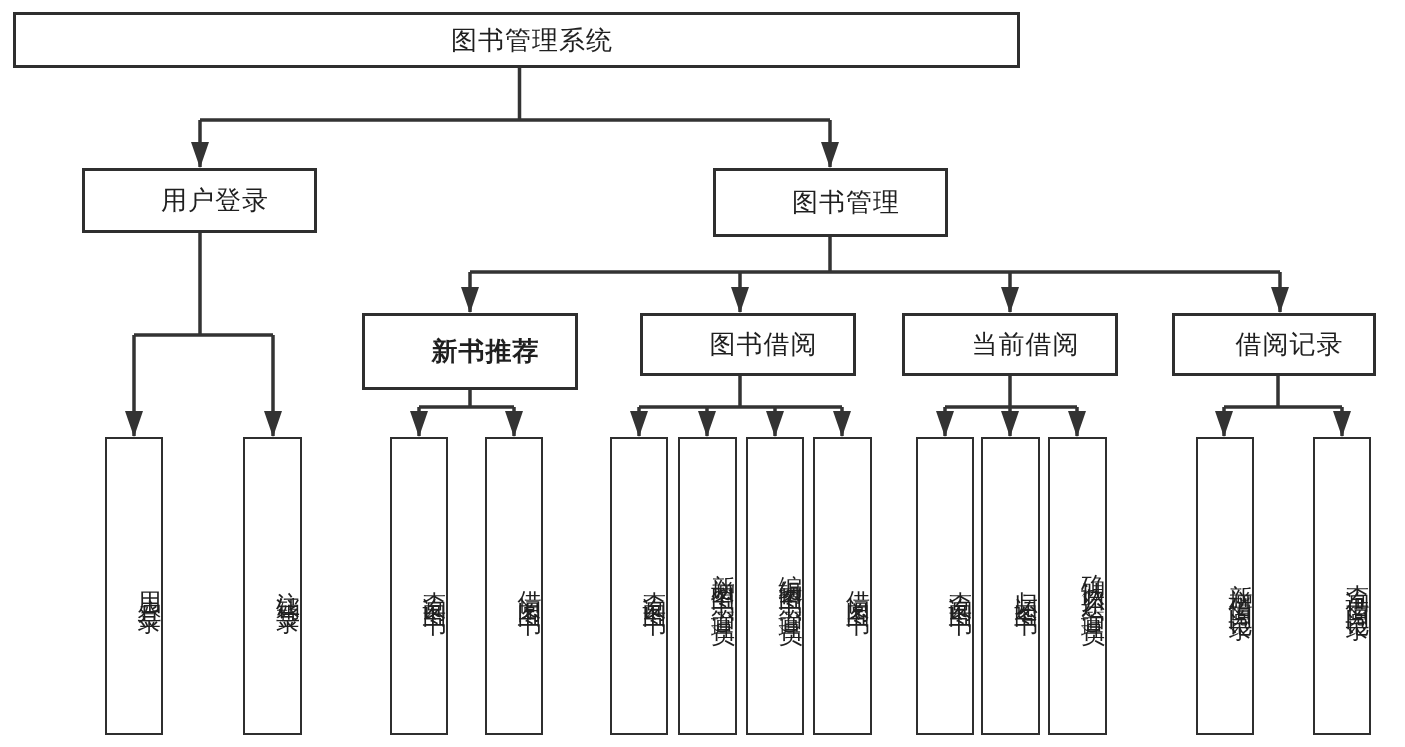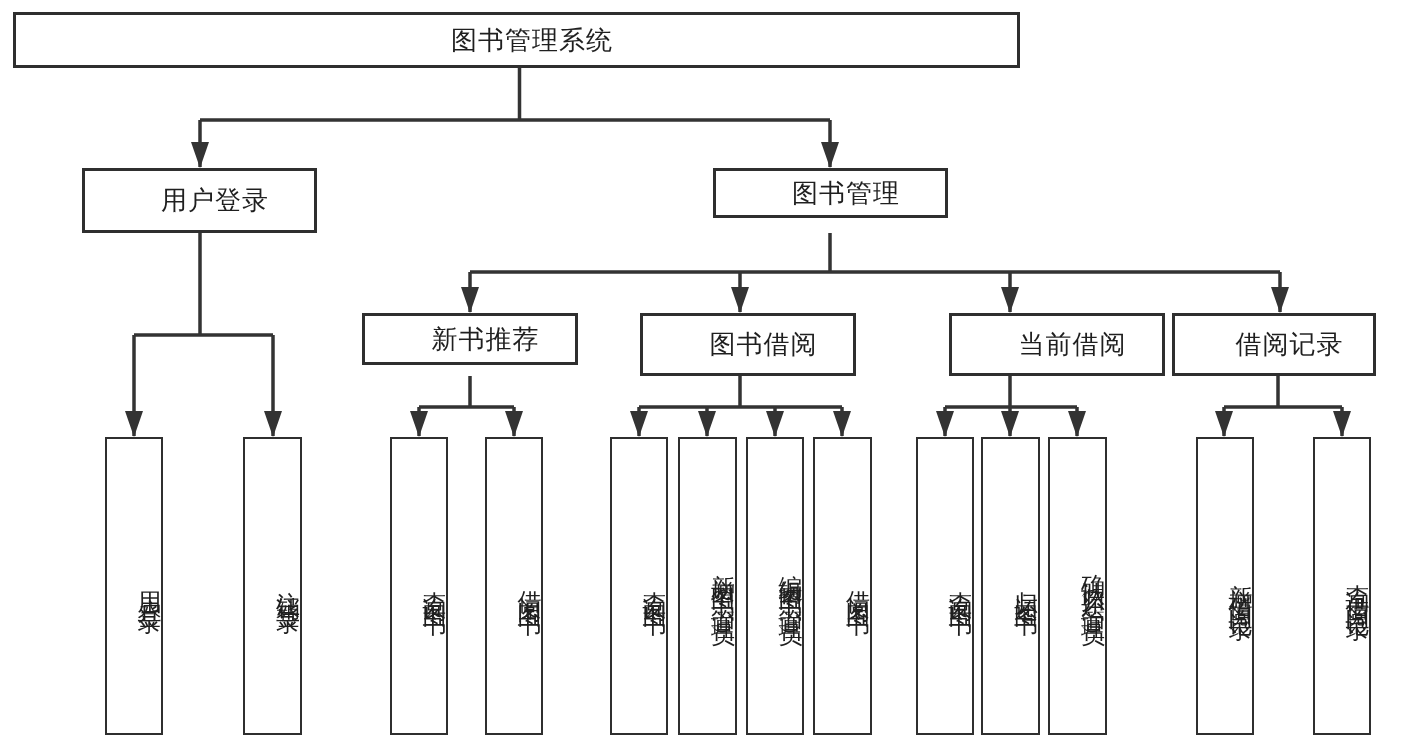--- a/index.html
+++ b/index.html
@@ -116,31 +116,31 @@
     <path d="M1342,407 V436" marker-end="url(#arrow)"></path>
   </svg>
 
   <div class="node h-node" style="left:13px;top:12px;width:1007px;height:56px;">
     <span>图书管理系统</span>
   </div>
 
   <div class="node h-node" style="left:82px;top:168px;width:235px;height:65px;">
     <span>用户登录</span>
   </div>
-  <div class="node h-node" style="left:713px;top:168px;width:235px;height:50px;">
+  <div class="node h-node" style="left:713px;top:168px;width:235px;height:69px;">
     <span>图书管理</span>
   </div>
 
-  <div class="node h-node" style="left:362px;top:313px;width:216px;height:52px;">
+  <div class="node h-node" style="left:362px;top:313px;width:216px;height:77px;font-weight:bold;">
     <span>新书推荐</span>
   </div>
   <div class="node h-node" style="left:632px;top:313px;width:216px;height:63px;margin-left:8px;">
     <span>图书借阅</span>
   </div>
-  <div class="node h-node" style="left:902px;top:313px;width:216px;height:63px;margin-left:47px;">
+  <div class="node h-node" style="left:902px;top:313px;width:216px;height:63px;">
     <span>当前借阅</span>
   </div>
   <div class="node h-node" style="left:1172px;top:313px;width:204px;height:63px;">
     <span>借阅记录</span>
   </div>
 
   <div class="node v-node" style="left:105px;top:437px;width:58px;height:298px;">
     <span>用户登录</span>
   </div>
   <div class="node v-node" style="left:243px;top:437px;width:59px;height:298px;">

